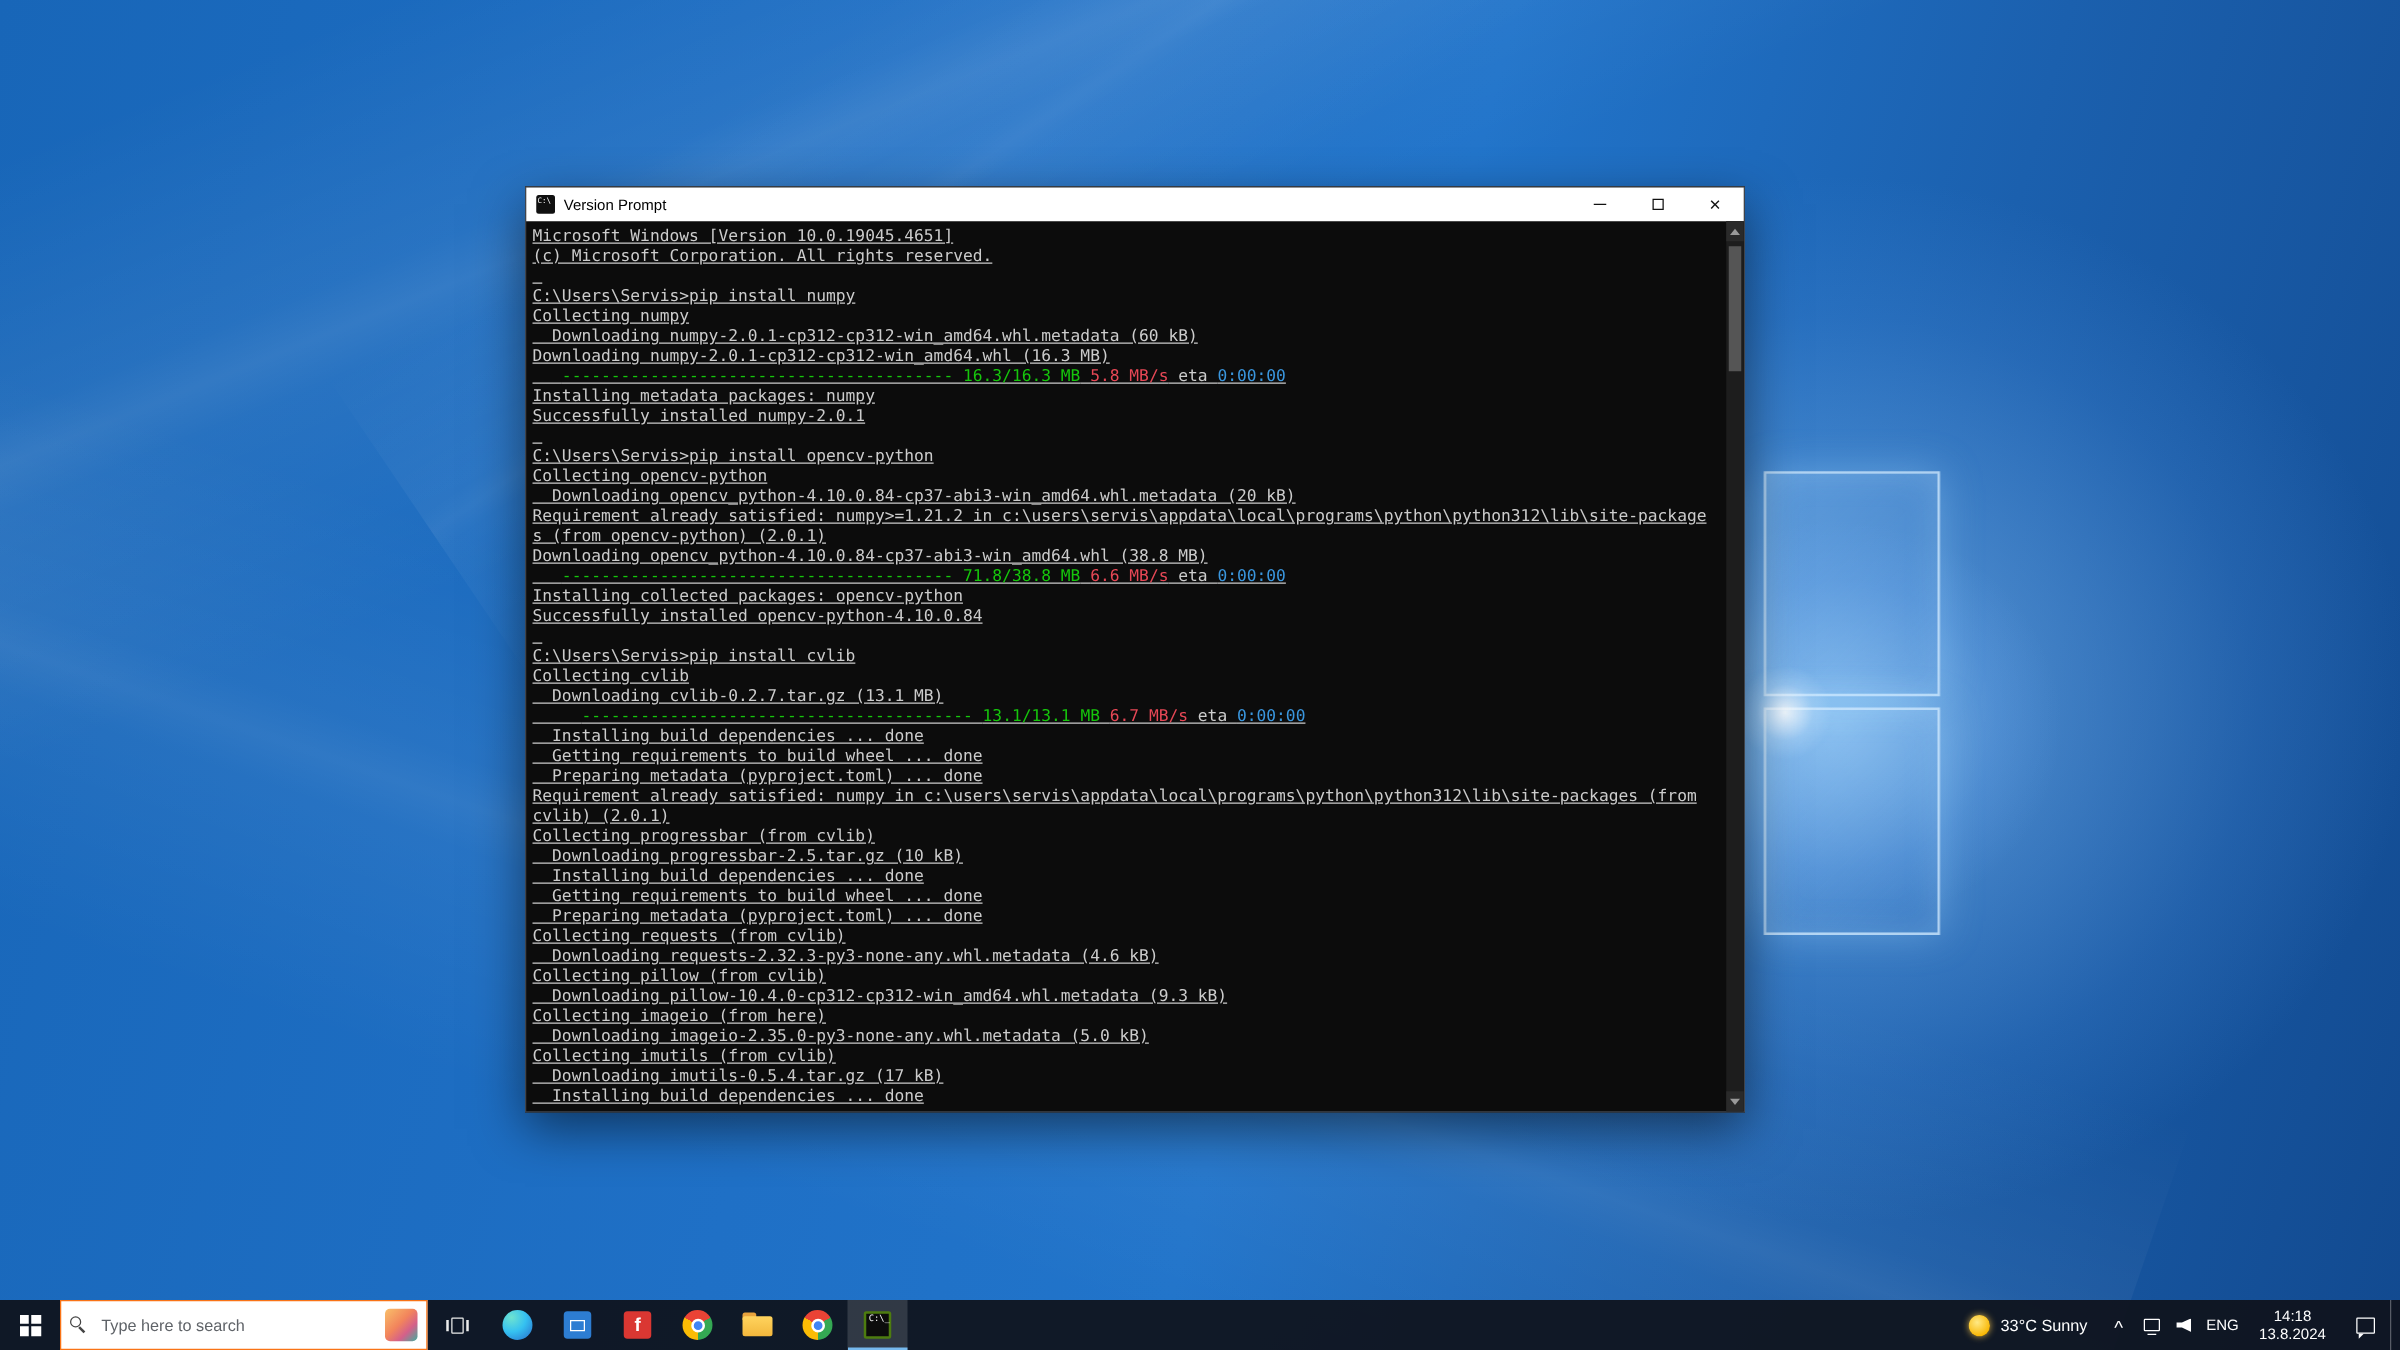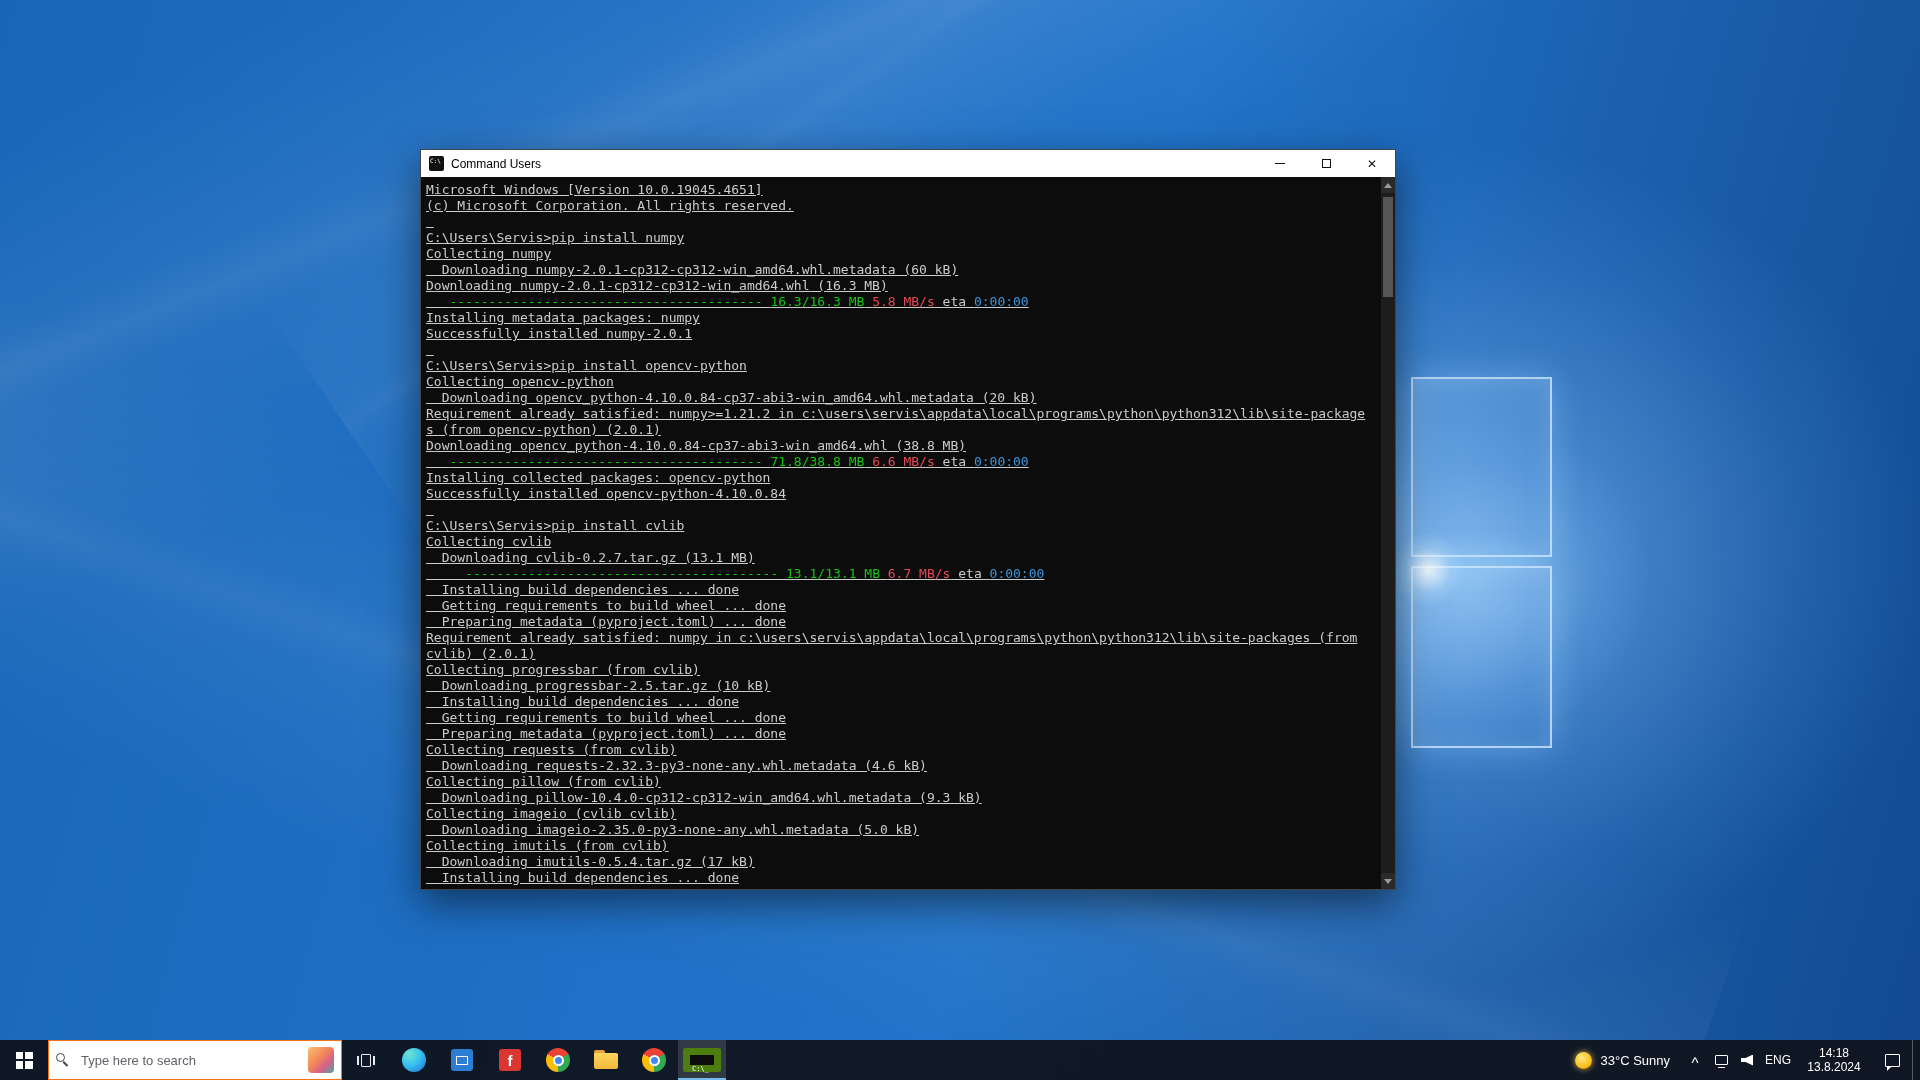--- a/index.html
+++ b/index.html
@@ -88,22 +88,22 @@
   .ico-f{width:22px;height:22px;border-radius:3px;background:#da3732;color:#fff;font-weight:bold;
     font-size:15px;display:flex;align-items:center;justify-content:center;}
   .ico-chrome{width:24px;height:24px;border-radius:50%;position:relative;
     background:conic-gradient(from -60deg,#ea4335 0 120deg,#34a853 120deg 240deg,#fbbc05 240deg 360deg);}
   .ico-chrome i{position:absolute;left:50%;top:50%;width:11px;height:11px;margin:-5.5px 0 0 -5.5px;border-radius:50%;
     background:#4285f4;border:2px solid #fff;box-sizing:border-box;}
   .ico-folder{position:relative;width:24px;height:20px;}
   .ico-folder .back{position:absolute;left:0;top:0;width:11px;height:6px;background:#e8a33d;border-radius:2px 2px 0 0;}
   .ico-folder .front{position:absolute;left:0;top:3px;width:24px;height:16px;border-radius:2px;
     background:linear-gradient(180deg,#ffd45e,#f3b73c);}
-  .ico-cmd{width:38px;height:22px;border-radius:2px;background:#0c0c0c;border:7px solid #4d7c0f;box-sizing:border-box;
-    color:#fff;font-family:"DejaVu Sans Mono",monospace;font-size:7px;line-height:8px;padding:10px 0 0 2px;}
+  .ico-cmd{width:22px;height:22px;border-radius:2px;background:#0c0c0c;border:2px solid #4d7c0f;box-sizing:border-box;
+    color:#fff;font-family:"DejaVu Sans Mono",monospace;font-size:7px;line-height:8px;padding:0 0 0 2px;}
   .weather{margin-left:auto;display:flex;align-items:center;gap:8px;padding:0 12px;flex:none;}
   .sun{width:17px;height:17px;border-radius:50%;flex:none;
     background:radial-gradient(circle at 40% 35%,#ffe985,#f8b500 75%);box-shadow:0 0 6px rgba(255,205,80,.8);}
   .weather-text{font-size:13px;white-space:nowrap;}
   .tray-btn{display:flex;align-items:center;justify-content:center;flex:none;height:100%;}
   .chevron{width:26px;font-size:15px;line-height:10px;padding-top:6px;box-sizing:border-box;}
   .pc-icon{width:13px;height:10px;border:1.5px solid #fff;border-radius:1px;box-sizing:border-box;position:relative;}
   .pc-icon:after{content:"";position:absolute;left:2px;right:2px;bottom:-4px;height:1.5px;background:#fff;}
   .spk{width:12px;height:11px;background:#fff;
     clip-path:polygon(0 32%,38% 32%,100% 0,100% 100%,38% 68%,0 68%);}
@@ -128,21 +128,21 @@
   <div class="pane pane-tl"></div>
   <div class="pane pane-bl"></div>
   <div class="pane pane-tr"></div>
   <div class="pane pane-br"></div>
   <div class="logo-flare"></div>
 </div>
 
 <div class="win">
   <div class="titlebar">
     <div class="title-icon">C:\</div>
-    <div class="title-text">Command Users</div>
+    <div class="title-text">Version Prompt</div>
     <div class="controls">
       <div class="ctrl">
           <span class="glyph-min"></span>
         </div>
       <div class="ctrl">
           <span class="glyph-max"></span>
         </div>
       <div class="ctrl">✕</div>
     </div>
   </div>
@@ -179,21 +179,21 @@
       <div class="tline"><span class="c-d">cvlib) (2.0.1)</span></div>
       <div class="tline"><span class="c-d">Collecting progressbar (from cvlib)</span></div>
       <div class="tline"><span class="c-d">  Downloading progressbar-2.5.tar.gz (10 kB)</span></div>
       <div class="tline"><span class="c-d">  Installing build dependencies ... done</span></div>
       <div class="tline"><span class="c-d">  Getting requirements to build wheel ... done</span></div>
       <div class="tline"><span class="c-d">  Preparing metadata (pyproject.toml) ... done</span></div>
       <div class="tline"><span class="c-d">Collecting requests (from cvlib)</span></div>
       <div class="tline"><span class="c-d">  Downloading requests-2.32.3-py3-none-any.whl.metadata (4.6 kB)</span></div>
       <div class="tline"><span class="c-d">Collecting pillow (from cvlib)</span></div>
       <div class="tline"><span class="c-d">  Downloading pillow-10.4.0-cp312-cp312-win_amd64.whl.metadata (9.3 kB)</span></div>
-      <div class="tline"><span class="c-d">Collecting imageio (cvlib cvlib)</span></div>
+      <div class="tline"><span class="c-d">Collecting imageio (from here)</span></div>
       <div class="tline"><span class="c-d">  Downloading imageio-2.35.0-py3-none-any.whl.metadata (5.0 kB)</span></div>
       <div class="tline"><span class="c-d">Collecting imutils (from cvlib)</span></div>
       <div class="tline"><span class="c-d">  Downloading imutils-0.5.4.tar.gz (17 kB)</span></div>
       <div class="tline"><span class="c-d">  Installing build dependencies ... done</span></div>
     </div>
   <div class="sbar">
     <div class="sb-arrow up">
         <span class="tri-up"></span>
       </div>
     <div class="sb-thumb"></div>

